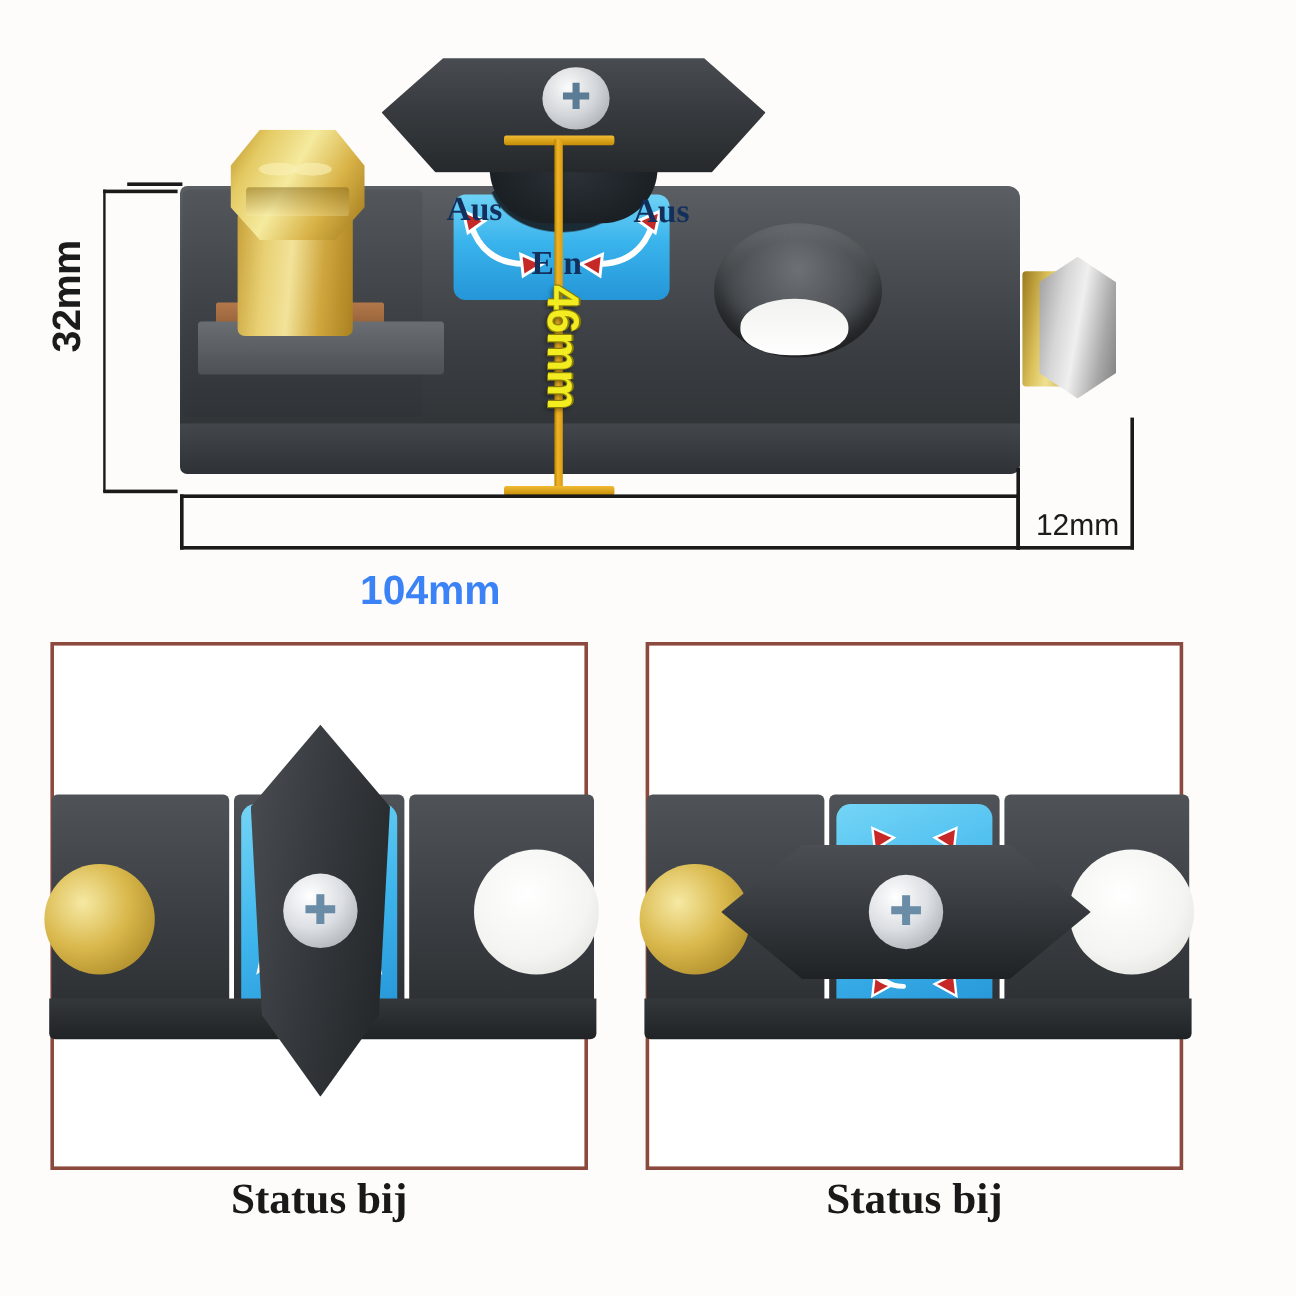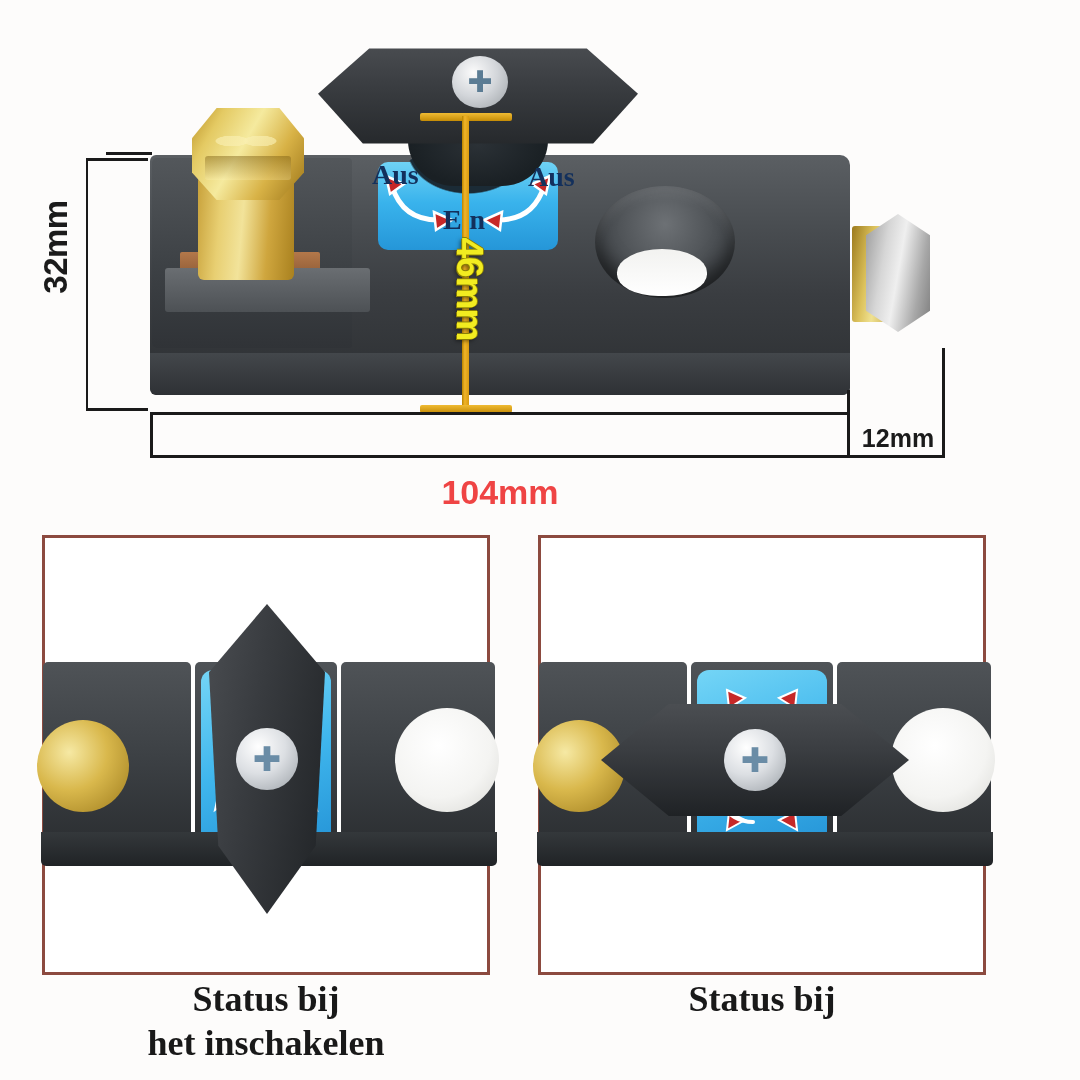--- a/index.html
+++ b/index.html
@@ -140,32 +140,32 @@
   .lbl-32 {
     position:absolute; left:-4px; top:228px; width:120px;
     transform: rotate(-90deg); transform-origin:center center;
     font-size:33px; font-weight:700; color:#1b1b1b; text-align:center; letter-spacing:-.5px;
   }
 
   
   .dim-104-line { position:absolute; left:150px; top:455px; width:700px; height:3px; background:#1a1a1a; }
   .dim-104-l { position:absolute; left:150px; top:412px; width:3px; height:46px; background:#1a1a1a; }
   .dim-104-r { position:absolute; left:847px; top:412px; width:3px; height:46px; background:#1a1a1a; }
-  .lbl-104 { position:absolute; left:300px; top:473px; width:400px; text-align:center;
-             font-size:34px; font-weight:700; color:#ef4444; }
+  .lbl-104 { position:absolute; left:300px; top:473px; width:400px; text-align:left;
+             font-size:34px; font-weight:700; color:#3b82f6; }
 
   .dim-92-line { position:absolute; left:150px; top:412px; width:700px; height:3px; background:#1a1a1a; }
   .lbl-92 { position:absolute; left:520px; top:423px; width:300px; text-align:center;
             font-size:32px; font-weight:700; color:#1b1b1b; }
 
   .dim-12-line { position:absolute; left:847px; top:455px; width:98px; height:3px; background:#1a1a1a; }
   .dim-12-l { position:absolute; left:847px; top:390px; width:3px; height:68px; background:#1a1a1a; }
   .dim-12-r { position:absolute; left:942px; top:348px; width:3px; height:110px; background:#1a1a1a; }
   .lbl-12 { position:absolute; left:852px; top:424px; width:92px; text-align:center;
-            font-size:25px; font-weight:700; color:#1b1b1b; }
+            font-size:25px; font-weight:400; color:#1b1b1b; }
 
   
   .dim-46-line { position:absolute; left:462px; top:116px; width:7px; height:296px;
                  background: linear-gradient(90deg,#b98400,#f0b429 40%,#d99b10); }
   .dim-46-cap-t { position:absolute; left:420px; top:113px; width:92px; height:8px;
                   background: linear-gradient(180deg,#f0bb33,#c58c06); border-radius:2px; }
   .dim-46-cap-b { position:absolute; left:420px; top:405px; width:92px; height:8px;
                   background: linear-gradient(180deg,#f0bb33,#c58c06); border-radius:2px; }
   .lbl-46 {
     position:absolute; left:379px; top:268px; width:180px;
@@ -339,21 +339,20 @@
       <div class="hole"></div>
       <div class="base"></div>
       <div class="knob-on"></div>
       <div class="pscrew" style="left:193px; top:66px;">
         <span class="cross">✚</span>
       </div>
     </div>
   </div>
   <div class="cap left">
     <div>Status bij</div>
-    <div>het inschakelen</div>
   </div>
 
   <div class="panel right">
     <div class="rig">
       <div class="seg segA"></div>
       <div class="seg segB"></div>
       <div class="seg segC"></div>
       <div class="decal">
         <svg class="arrow-sm" viewBox="0 0 130 180">
           <polygon points="30,20 48,28 32,38" fill="#c62828" stroke="#ffffff" stroke-width="2"></polygon>

